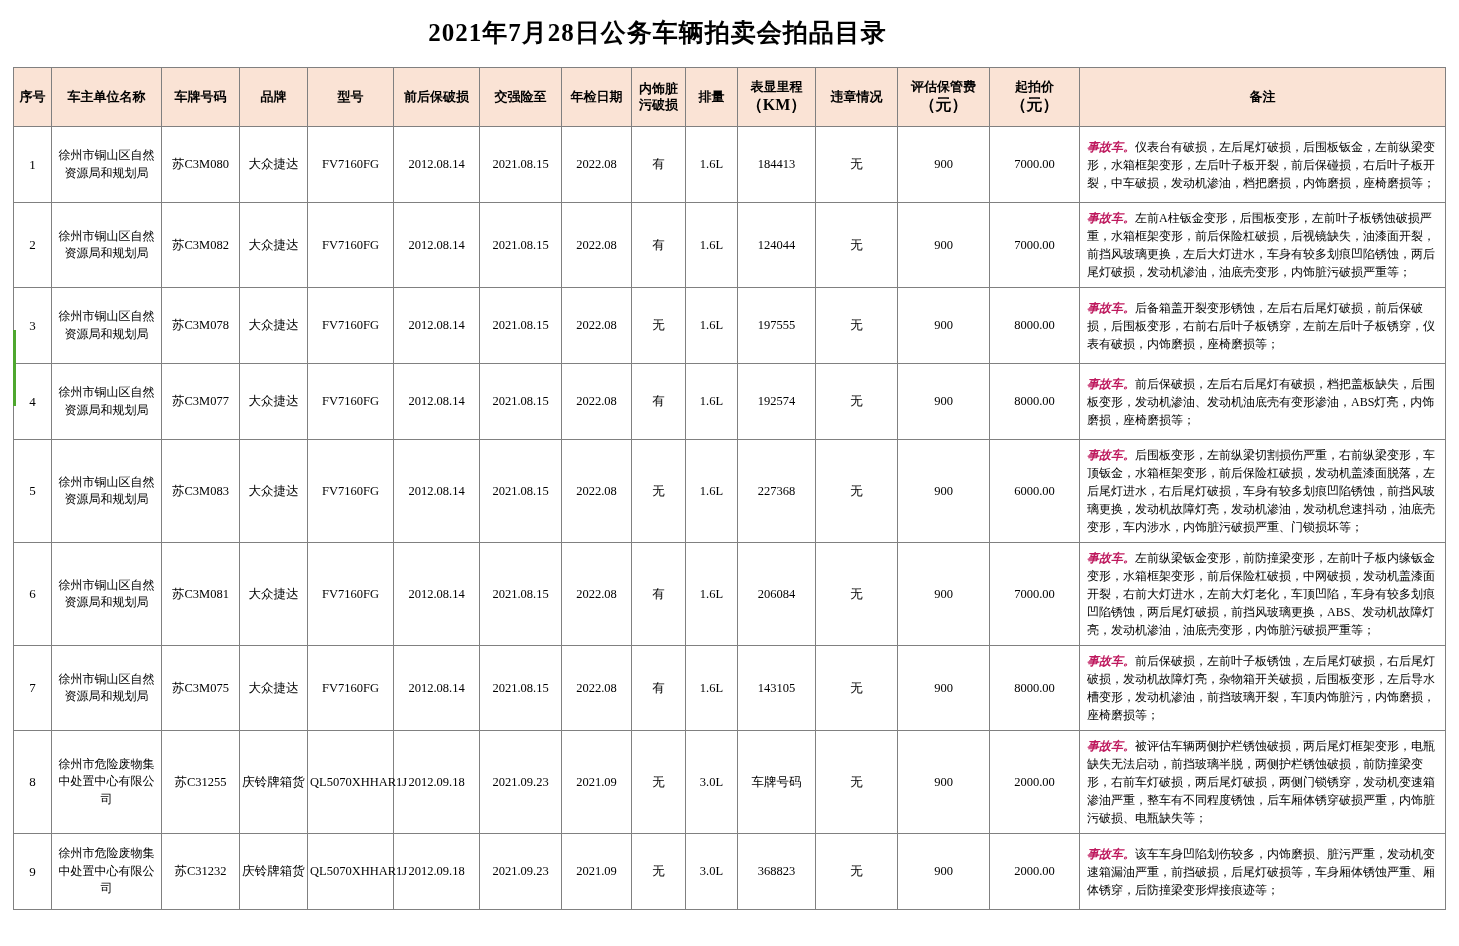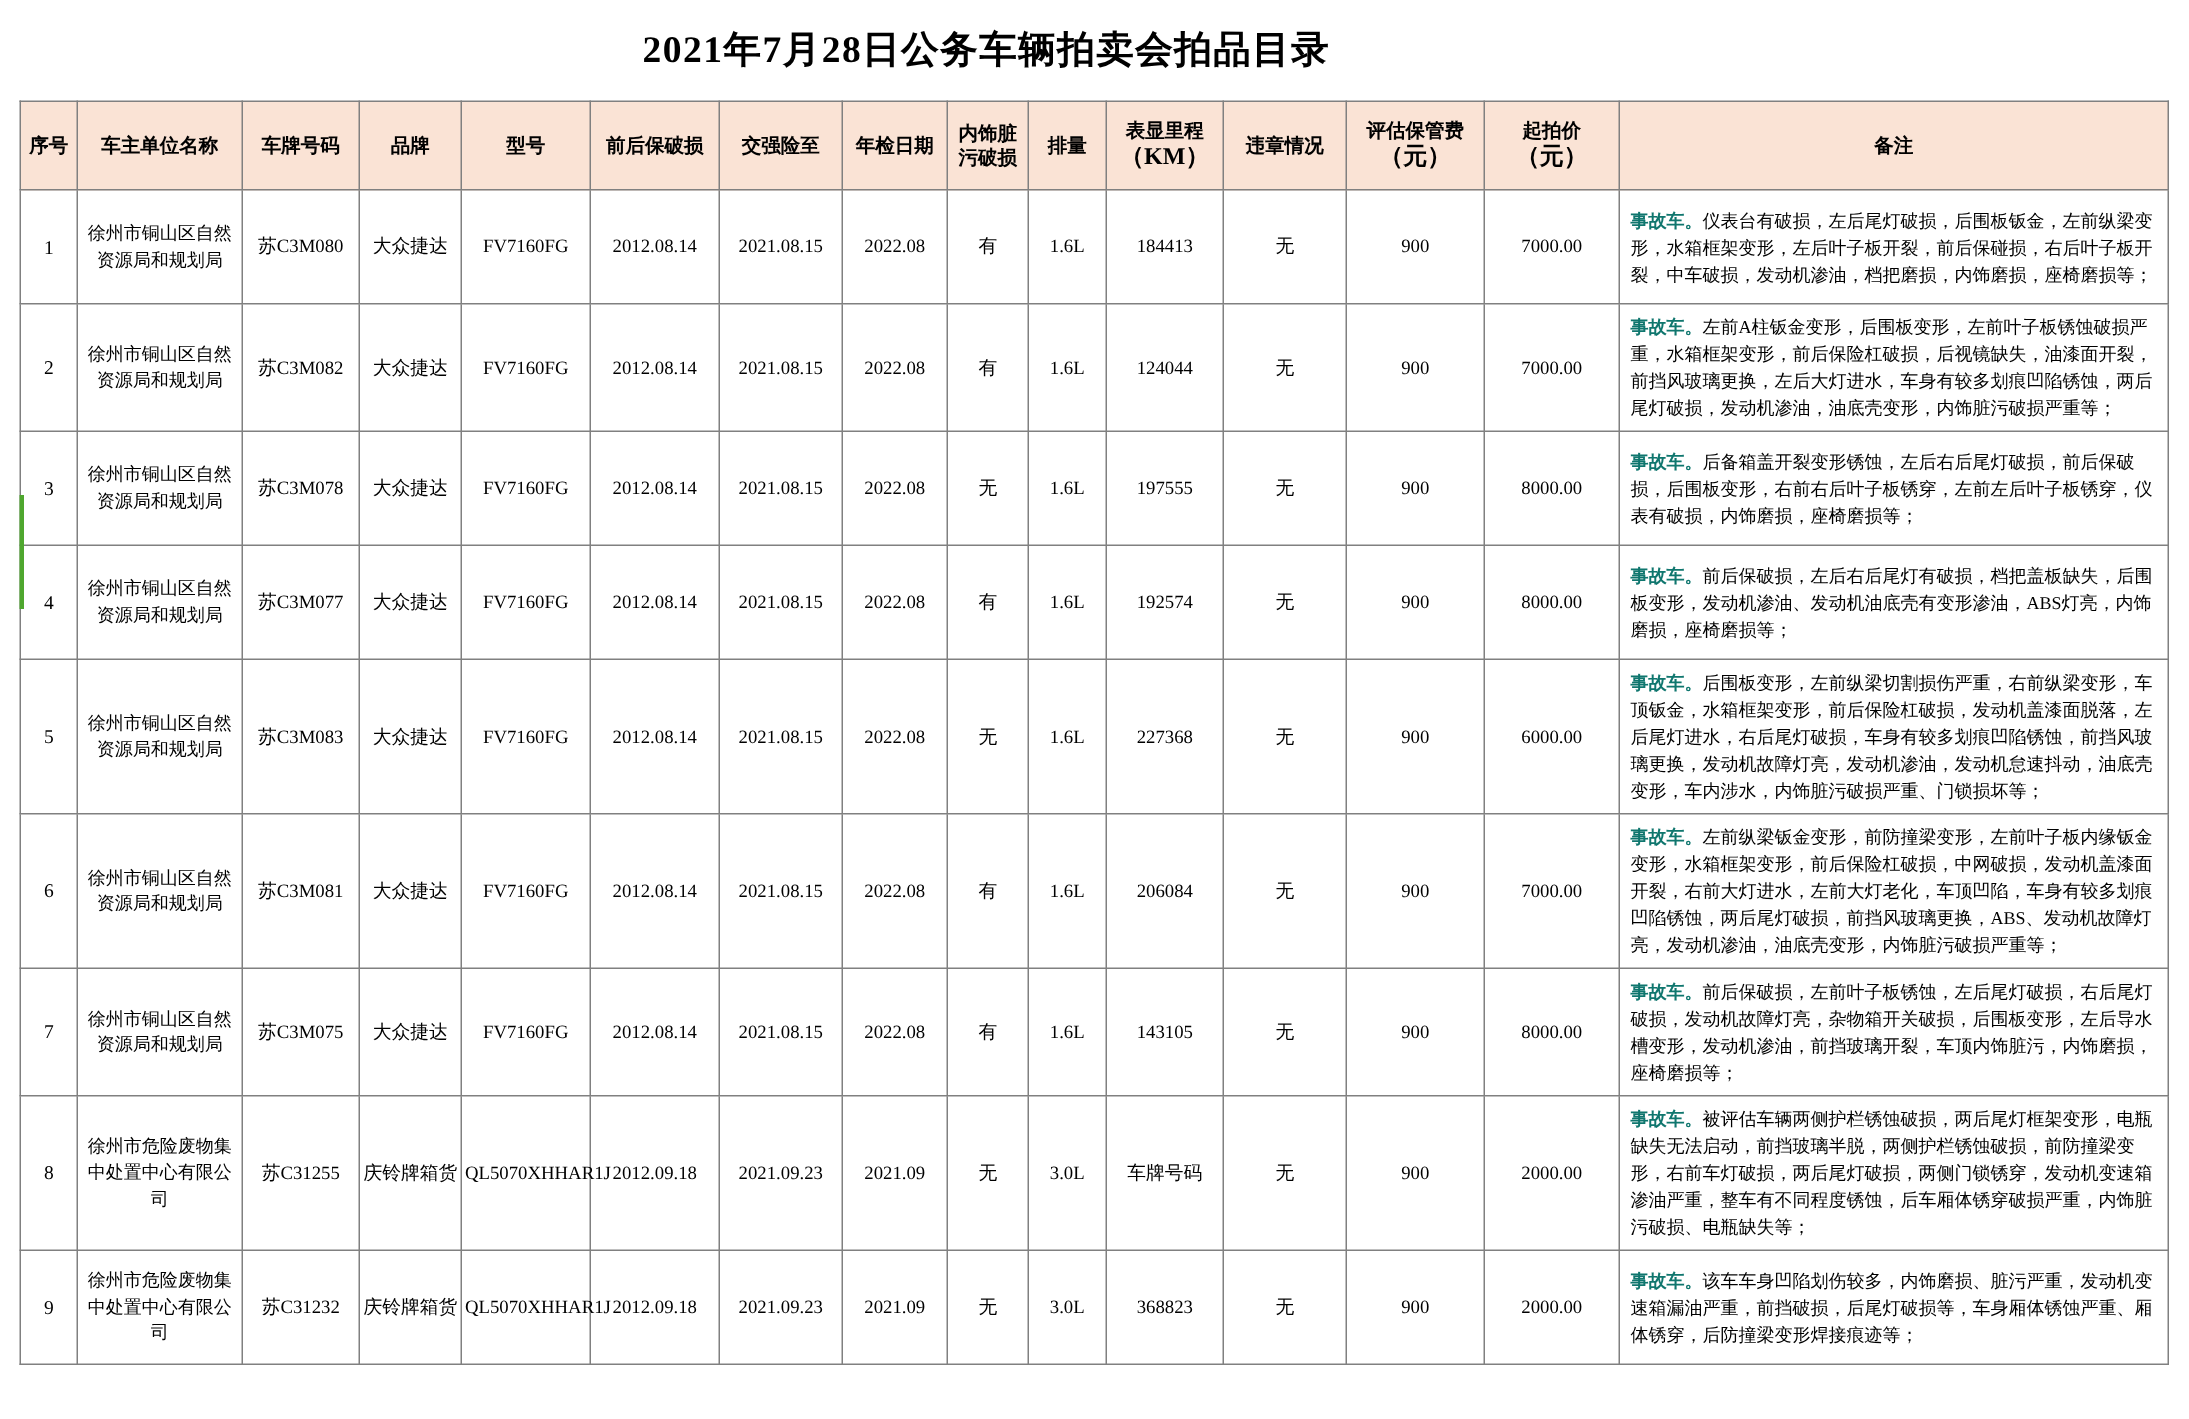--- a/index.html
+++ b/index.html
@@ -66,22 +66,23 @@
     text-align: center;
   }
   tbody td.remark {
     text-align: left;
     padding: 6px 7px 6px 7px;
     font-size: 12px;
     line-height: 1.5;
     color: #000;
   }
   tbody td.remark .accident {
-    color: #0f766e;
+    color: #be185d;
     font-weight: bold;
+    font-style: italic;
   }
   tbody td.idx {
     font-size: 13px;
   }
   tbody tr {
     height: 76px;
   }
   
   col.c-idx      { width: 38px; }
   col.c-owner    { width: 110px; }

